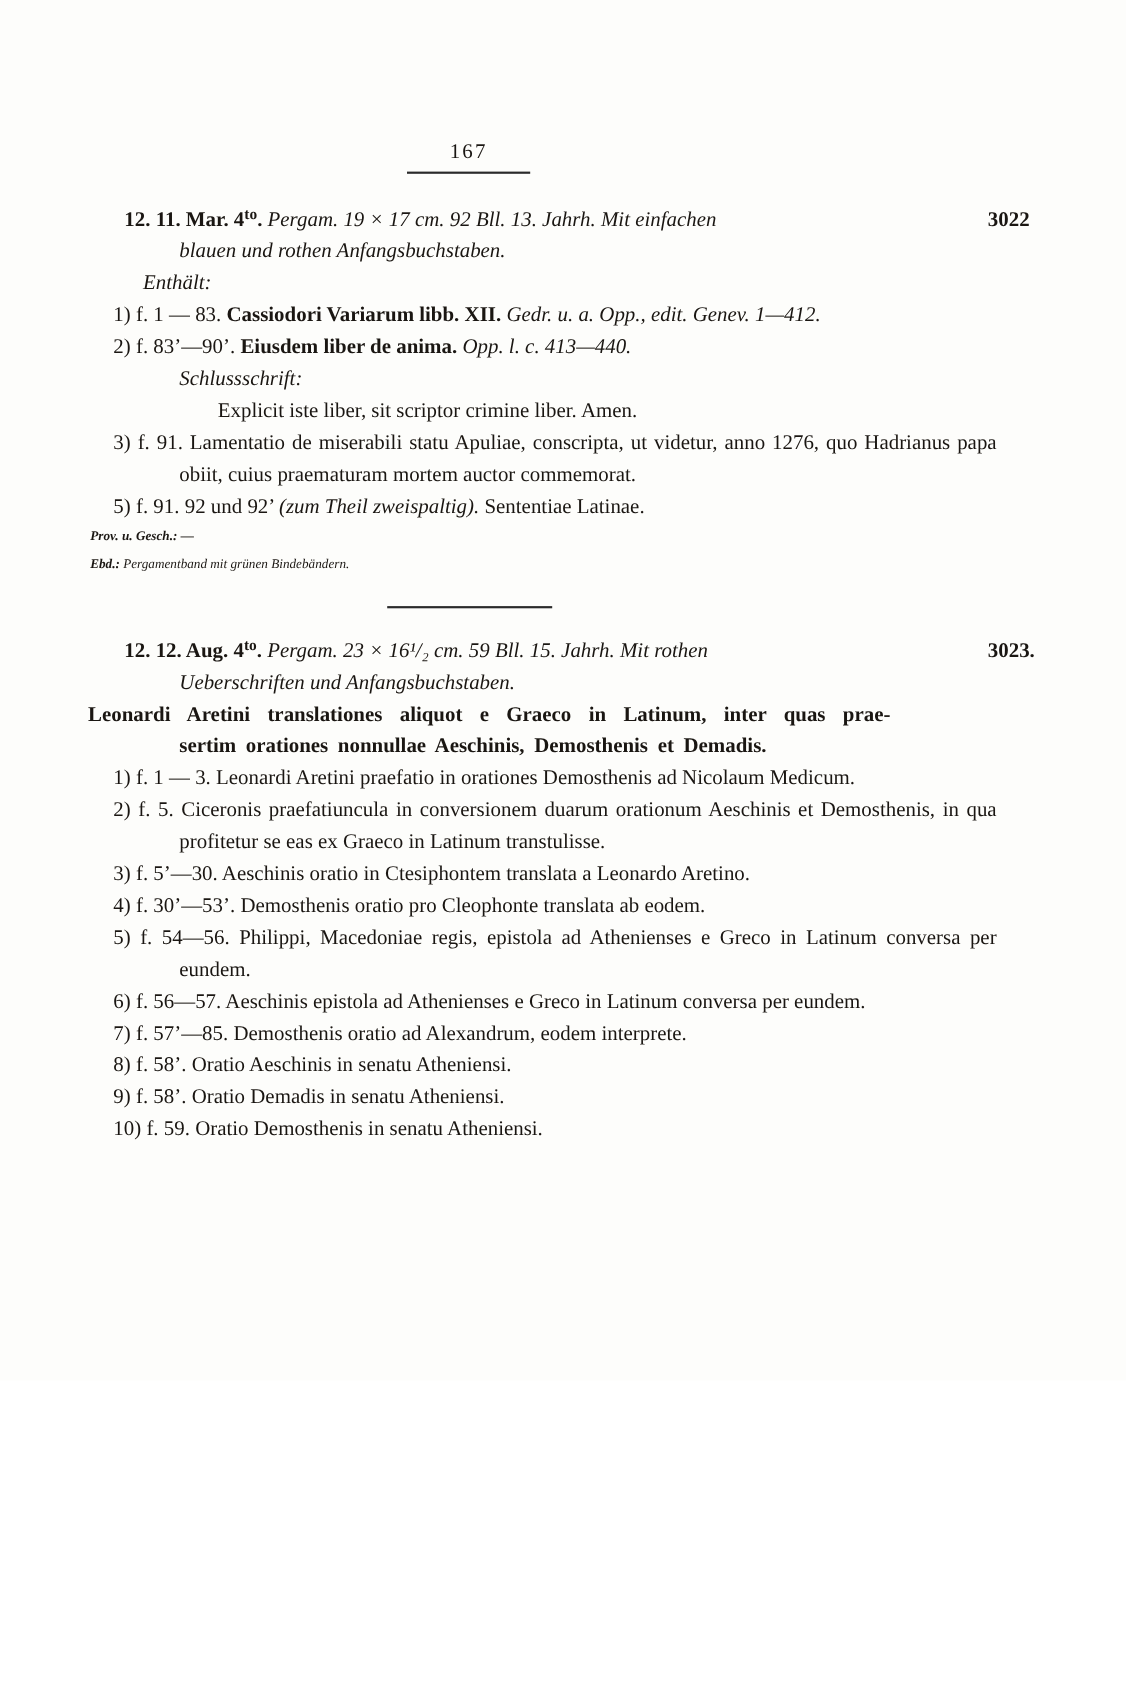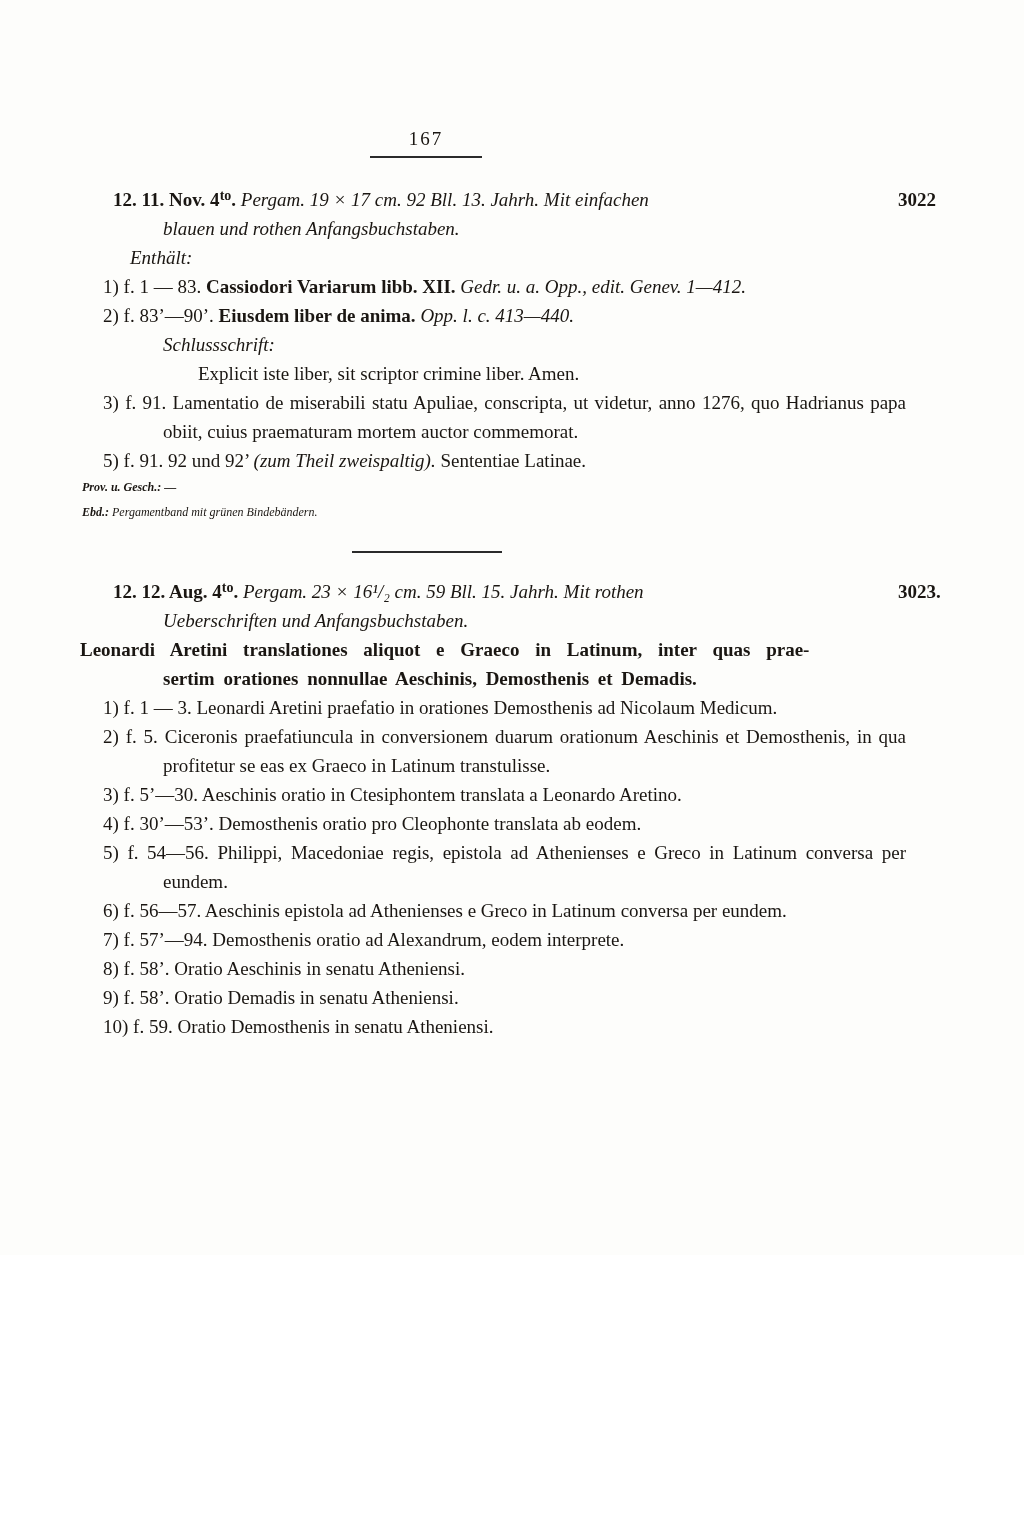--- a/index.html
+++ b/index.html
@@ -97,21 +97,21 @@
 <body>
 
 <div class="sheet">
   <div class="inner">
 
     <div class="pagenum">167</div>
 
     <section class="entry entry-a">
       <span class="entry-number">3022</span>
 
-      <div class="hdr1"><span class="b">12. 11. Nov. 4</span><sup class="b">to</sup><span class="b">.</span> <span class="i">Pergam. 19 × 17 cm. 92 Bll. 13. Jahrh. Mit einfachen</span></div>
+      <div class="hdr1"><span class="b">12. 11. Mar. 4</span><sup class="b">to</sup><span class="b">.</span> <span class="i">Pergam. 19 × 17 cm. 92 Bll. 13. Jahrh. Mit einfachen</span></div>
       <div class="hdr2 i">blauen und rothen Anfangsbuchstaben.</div>
 
       <div class="enthalt">Enthält:</div>
 
       <p class="item"><span>1) f. 1 — 83.</span> <span class="b">Cassiodori Variarum libb. XII.</span> <span class="i">Gedr. u. a. Opp., edit. Genev. 1—412.</span></p>
 
       <p class="item"><span>2) f. 83’—90’.</span> <span class="b">Eiusdem liber de anima.</span> <span class="i">Opp. l. c. 413—440.</span></p>
 
       <div class="subnote">Schlussschrift:</div>
       <div class="quote">Explicit iste liber, sit scriptor crimine liber. Amen.</div>
@@ -134,20 +134,20 @@
       <div class="hdr2 i">Ueberschriften und Anfangsbuchstaben.</div>
 
       <p class="title"><span class="l1">Leonardi Aretini translationes aliquot e Graeco in Latinum, inter quas prae-</span><br><span>sertim orationes nonnullae Aeschinis, Demosthenis et Demadis.</span></p>
 
       <p class="item"><span>1) f. 1 — 3.</span> <span>Leonardi Aretini praefatio in orationes Demosthenis ad Nicolaum Medicum.</span></p>
       <p class="item"><span>2) f. 5.</span> <span>Ciceronis praefatiuncula in conversionem duarum orationum Aeschinis et Demosthenis, in qua profitetur se eas ex Graeco in Latinum transtulisse.</span></p>
       <p class="item"><span>3) f. 5’—30.</span> <span>Aeschinis oratio in Ctesiphontem translata a Leonardo Aretino.</span></p>
       <p class="item"><span>4) f. 30’—53’.</span> <span>Demosthenis oratio pro Cleophonte translata ab eodem.</span></p>
       <p class="item"><span>5) f. 54—56.</span> <span>Philippi, Macedoniae regis, epistola ad Athenienses e Greco in Latinum conversa per eundem.</span></p>
       <p class="item"><span>6) f. 56—57.</span> <span>Aeschinis epistola ad Athenienses e Greco in Latinum conversa per eundem.</span></p>
-      <p class="item"><span>7) f. 57’—94.</span> <span>Demosthenis oratio ad Alexandrum, eodem interprete.</span></p>
+      <p class="item"><span>7) f. 57’—85.</span> <span>Demosthenis oratio ad Alexandrum, eodem interprete.</span></p>
       <p class="item"><span>8) f. 58’.</span> <span>Oratio Aeschinis in senatu Atheniensi.</span></p>
       <p class="item"><span>9) f. 58’.</span> <span>Oratio Demadis in senatu Atheniensi.</span></p>
       <p class="item"><span>10) f. 59.</span> <span>Oratio Demosthenis in senatu Atheniensi.</span></p>
     </section>
 
   </div>
 </div>
 
 </body></html>

